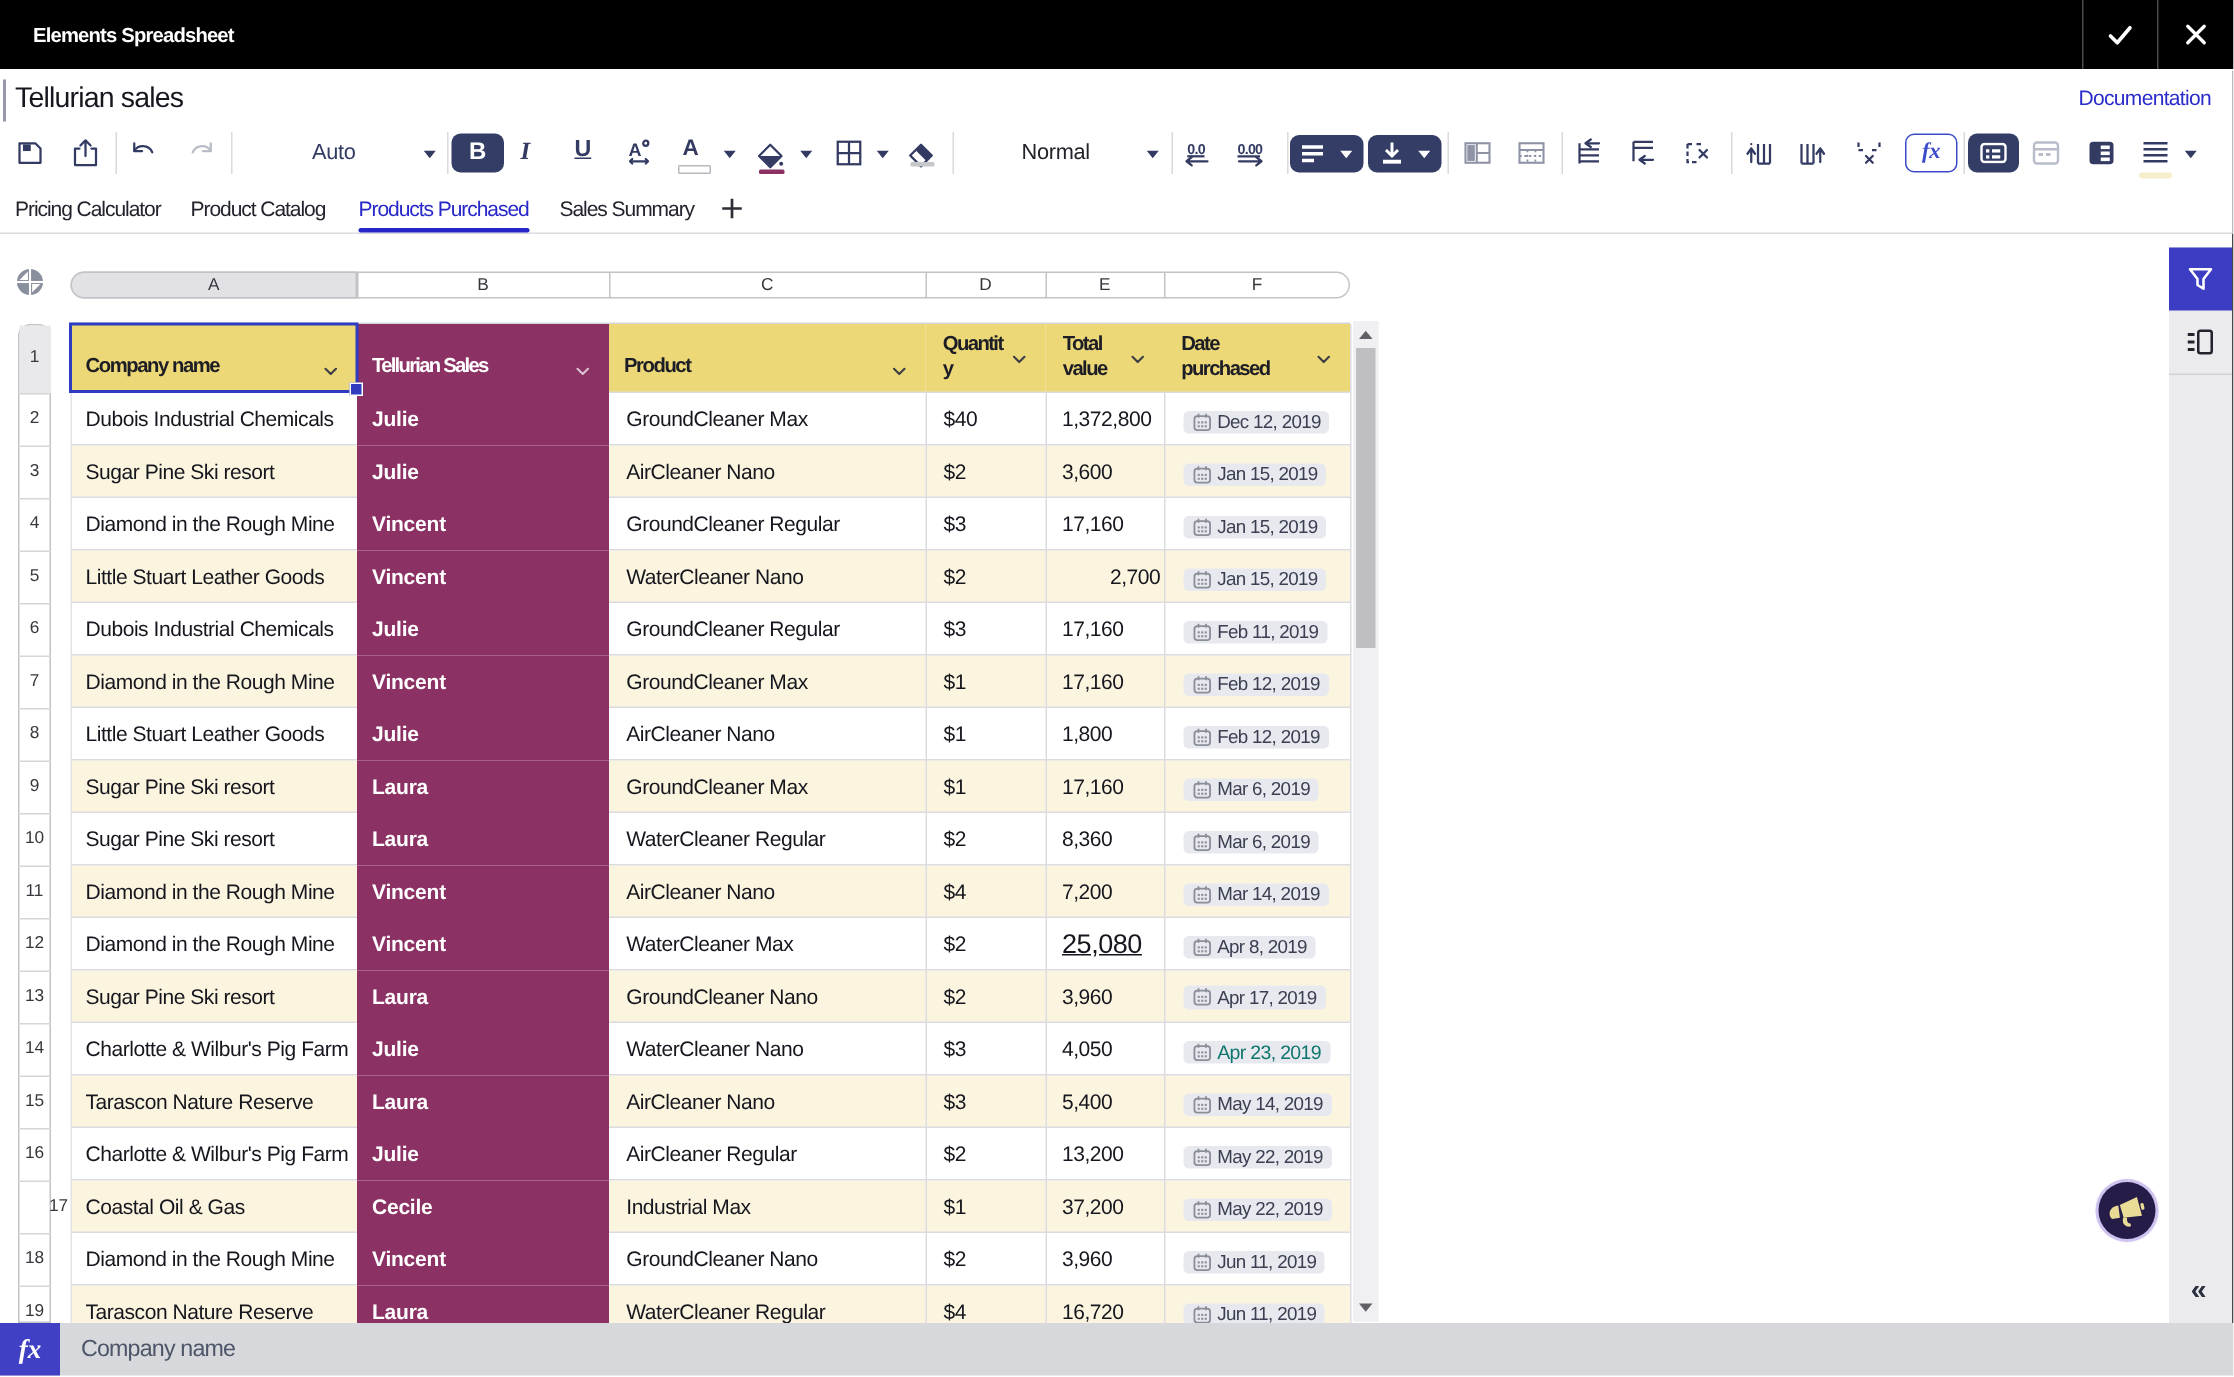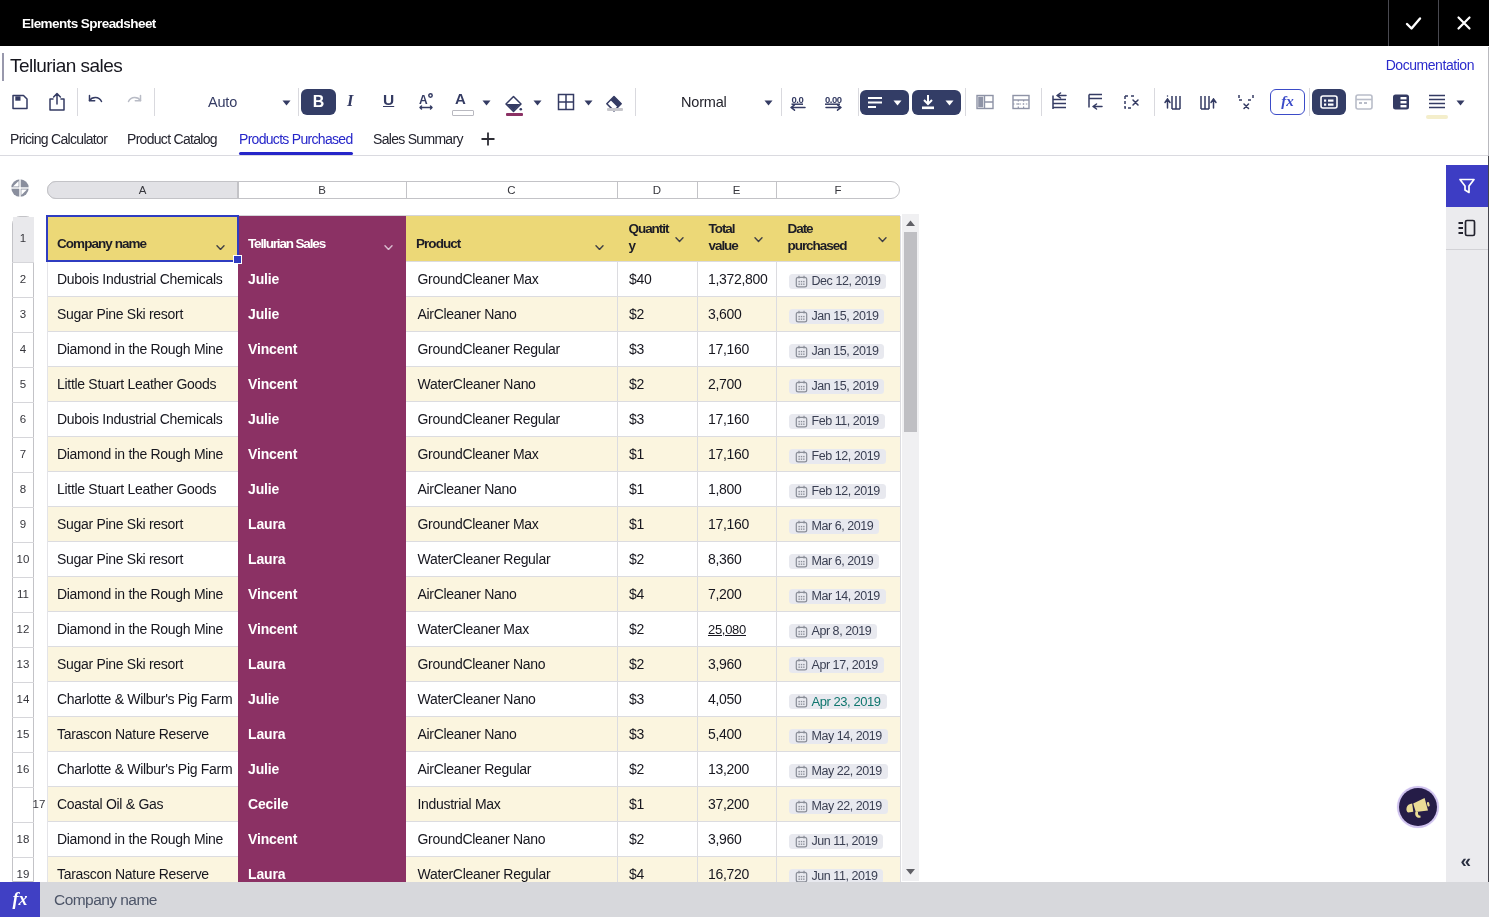--- a/index.html
+++ b/index.html
@@ -346,21 +346,21 @@
     </svg>Jan 15, 2019</div>
 <div class="abs" style="left:47px;top:366.5px;width:191px;height:35.0px;background:#fbf5df;overflow:hidden;"></div>
 <div class="abs" style="left:57px;top:366.5px;width:180px;height:35.0px;line-height:35.0px;font-size:14px;color:#16161e;letter-spacing:-0.3px;white-space:nowrap;overflow:hidden;">Little Stuart Leather Goods</div>
 <div class="abs" style="left:238px;top:366.5px;width:168px;height:35.0px;background:#8b3164;overflow:hidden;"></div>
 <div class="abs" style="left:248px;top:366.5px;width:150px;height:35.0px;line-height:35.0px;font-size:14px;color:#fff;font-weight:700;letter-spacing:-0.15px;">Vincent</div>
 <div class="abs" style="left:406px;top:366.5px;width:211px;height:35.0px;background:#fbf5df;overflow:hidden;"></div>
 <div class="abs" style="left:417.5px;top:366.5px;width:200px;height:35.0px;line-height:35.0px;font-size:14px;color:#16161e;letter-spacing:-0.3px;">WaterCleaner Nano</div>
 <div class="abs" style="left:617px;top:366.5px;width:80px;height:35.0px;background:#fbf5df;overflow:hidden;"></div>
 <div class="abs" style="left:629px;top:366.5px;width:66px;height:35.0px;line-height:35.0px;font-size:14px;color:#16161e;letter-spacing:-0.3px;">$2</div>
 <div class="abs" style="left:697px;top:366.5px;width:79px;height:35.0px;background:#fbf5df;overflow:hidden;"></div>
-<div class="abs" style="left:708px;top:366.5px;width:66px;height:35.0px;line-height:35.0px;font-size:14px;color:#16161e;letter-spacing:-0.3px;">2,700</div>
+<div class="abs" style="left:740px;top:366.5px;width:66px;height:35.0px;line-height:35.0px;font-size:14px;color:#16161e;letter-spacing:-0.3px;">2,700</div>
 <div class="abs" style="left:776px;top:366.5px;width:124px;height:35.0px;background:#fbf5df;overflow:hidden;"></div>
 <div class="abs" style="left:788.5px;top:378.5px;height:15.5px;background:#e8e9ef;border-radius:3.5px;display:flex;align-items:center;padding:0 6px;font-size:12.5px;color:#3a3f52;letter-spacing:-0.45px;white-space:nowrap;"><svg style="flex:0 0 auto;margin-right:4px" width="13" height="13" viewBox="0 0 15 15">
       <rect x="1.5" y="2.8" width="12" height="10.8" rx="2.2" stroke="#8a8e98" stroke-width="1.4" fill="none"></rect>
       <path d="M4.6 1 v3 M10.4 1 v3" stroke="#8a8e98" stroke-width="1.4"></path>
       <g fill="#8a8e98">
         <rect x="4" y="6.8" width="1.6" height="1.6"></rect>
         <rect x="6.7" y="6.8" width="1.6" height="1.6"></rect>
         <rect x="9.4" y="6.8" width="1.6" height="1.6"></rect>
         <rect x="4" y="9.8" width="1.6" height="1.6"></rect>
         <rect x="6.7" y="9.8" width="1.6" height="1.6"></rect>
@@ -507,21 +507,21 @@
     </svg>Mar 14, 2019</div>
 <div class="abs" style="left:47px;top:611.5px;width:191px;height:35.0px;background:#fff;overflow:hidden;"></div>
 <div class="abs" style="left:57px;top:611.5px;width:180px;height:35.0px;line-height:35.0px;font-size:14px;color:#16161e;letter-spacing:-0.3px;white-space:nowrap;overflow:hidden;">Diamond in the Rough Mine</div>
 <div class="abs" style="left:238px;top:611.5px;width:168px;height:35.0px;background:#8b3164;overflow:hidden;"></div>
 <div class="abs" style="left:248px;top:611.5px;width:150px;height:35.0px;line-height:35.0px;font-size:14px;color:#fff;font-weight:700;letter-spacing:-0.15px;">Vincent</div>
 <div class="abs" style="left:406px;top:611.5px;width:211px;height:35.0px;background:#fff;overflow:hidden;"></div>
 <div class="abs" style="left:417.5px;top:611.5px;width:200px;height:35.0px;line-height:35.0px;font-size:14px;color:#16161e;letter-spacing:-0.3px;">WaterCleaner Max</div>
 <div class="abs" style="left:617px;top:611.5px;width:80px;height:35.0px;background:#fff;overflow:hidden;"></div>
 <div class="abs" style="left:629px;top:611.5px;width:66px;height:35.0px;line-height:35.0px;font-size:14px;color:#16161e;letter-spacing:-0.3px;">$2</div>
 <div class="abs" style="left:697px;top:611.5px;width:79px;height:35.0px;background:#fff;overflow:hidden;"></div>
-<div class="abs" style="left:708px;top:611.5px;width:66px;height:35.0px;line-height:35.0px;font-size:13px;color:#16161e;letter-spacing:-0.3px;text-decoration:underline;">25,080</div>
+<div class="abs" style="left:708px;top:611.5px;width:66px;height:35.0px;line-height:35.0px;font-size:18px;color:#16161e;letter-spacing:-0.3px;text-decoration:underline;">25,080</div>
 <div class="abs" style="left:776px;top:611.5px;width:124px;height:35.0px;background:#fff;overflow:hidden;"></div>
 <div class="abs" style="left:788.5px;top:623.5px;height:15.5px;background:#e8e9ef;border-radius:3.5px;display:flex;align-items:center;padding:0 6px;font-size:12.5px;color:#3a3f52;letter-spacing:-0.45px;white-space:nowrap;"><svg style="flex:0 0 auto;margin-right:4px" width="13" height="13" viewBox="0 0 15 15">
       <rect x="1.5" y="2.8" width="12" height="10.8" rx="2.2" stroke="#8a8e98" stroke-width="1.4" fill="none"></rect>
       <path d="M4.6 1 v3 M10.4 1 v3" stroke="#8a8e98" stroke-width="1.4"></path>
       <g fill="#8a8e98">
         <rect x="4" y="6.8" width="1.6" height="1.6"></rect>
         <rect x="6.7" y="6.8" width="1.6" height="1.6"></rect>
         <rect x="9.4" y="6.8" width="1.6" height="1.6"></rect>
         <rect x="4" y="9.8" width="1.6" height="1.6"></rect>
         <rect x="6.7" y="9.8" width="1.6" height="1.6"></rect>

